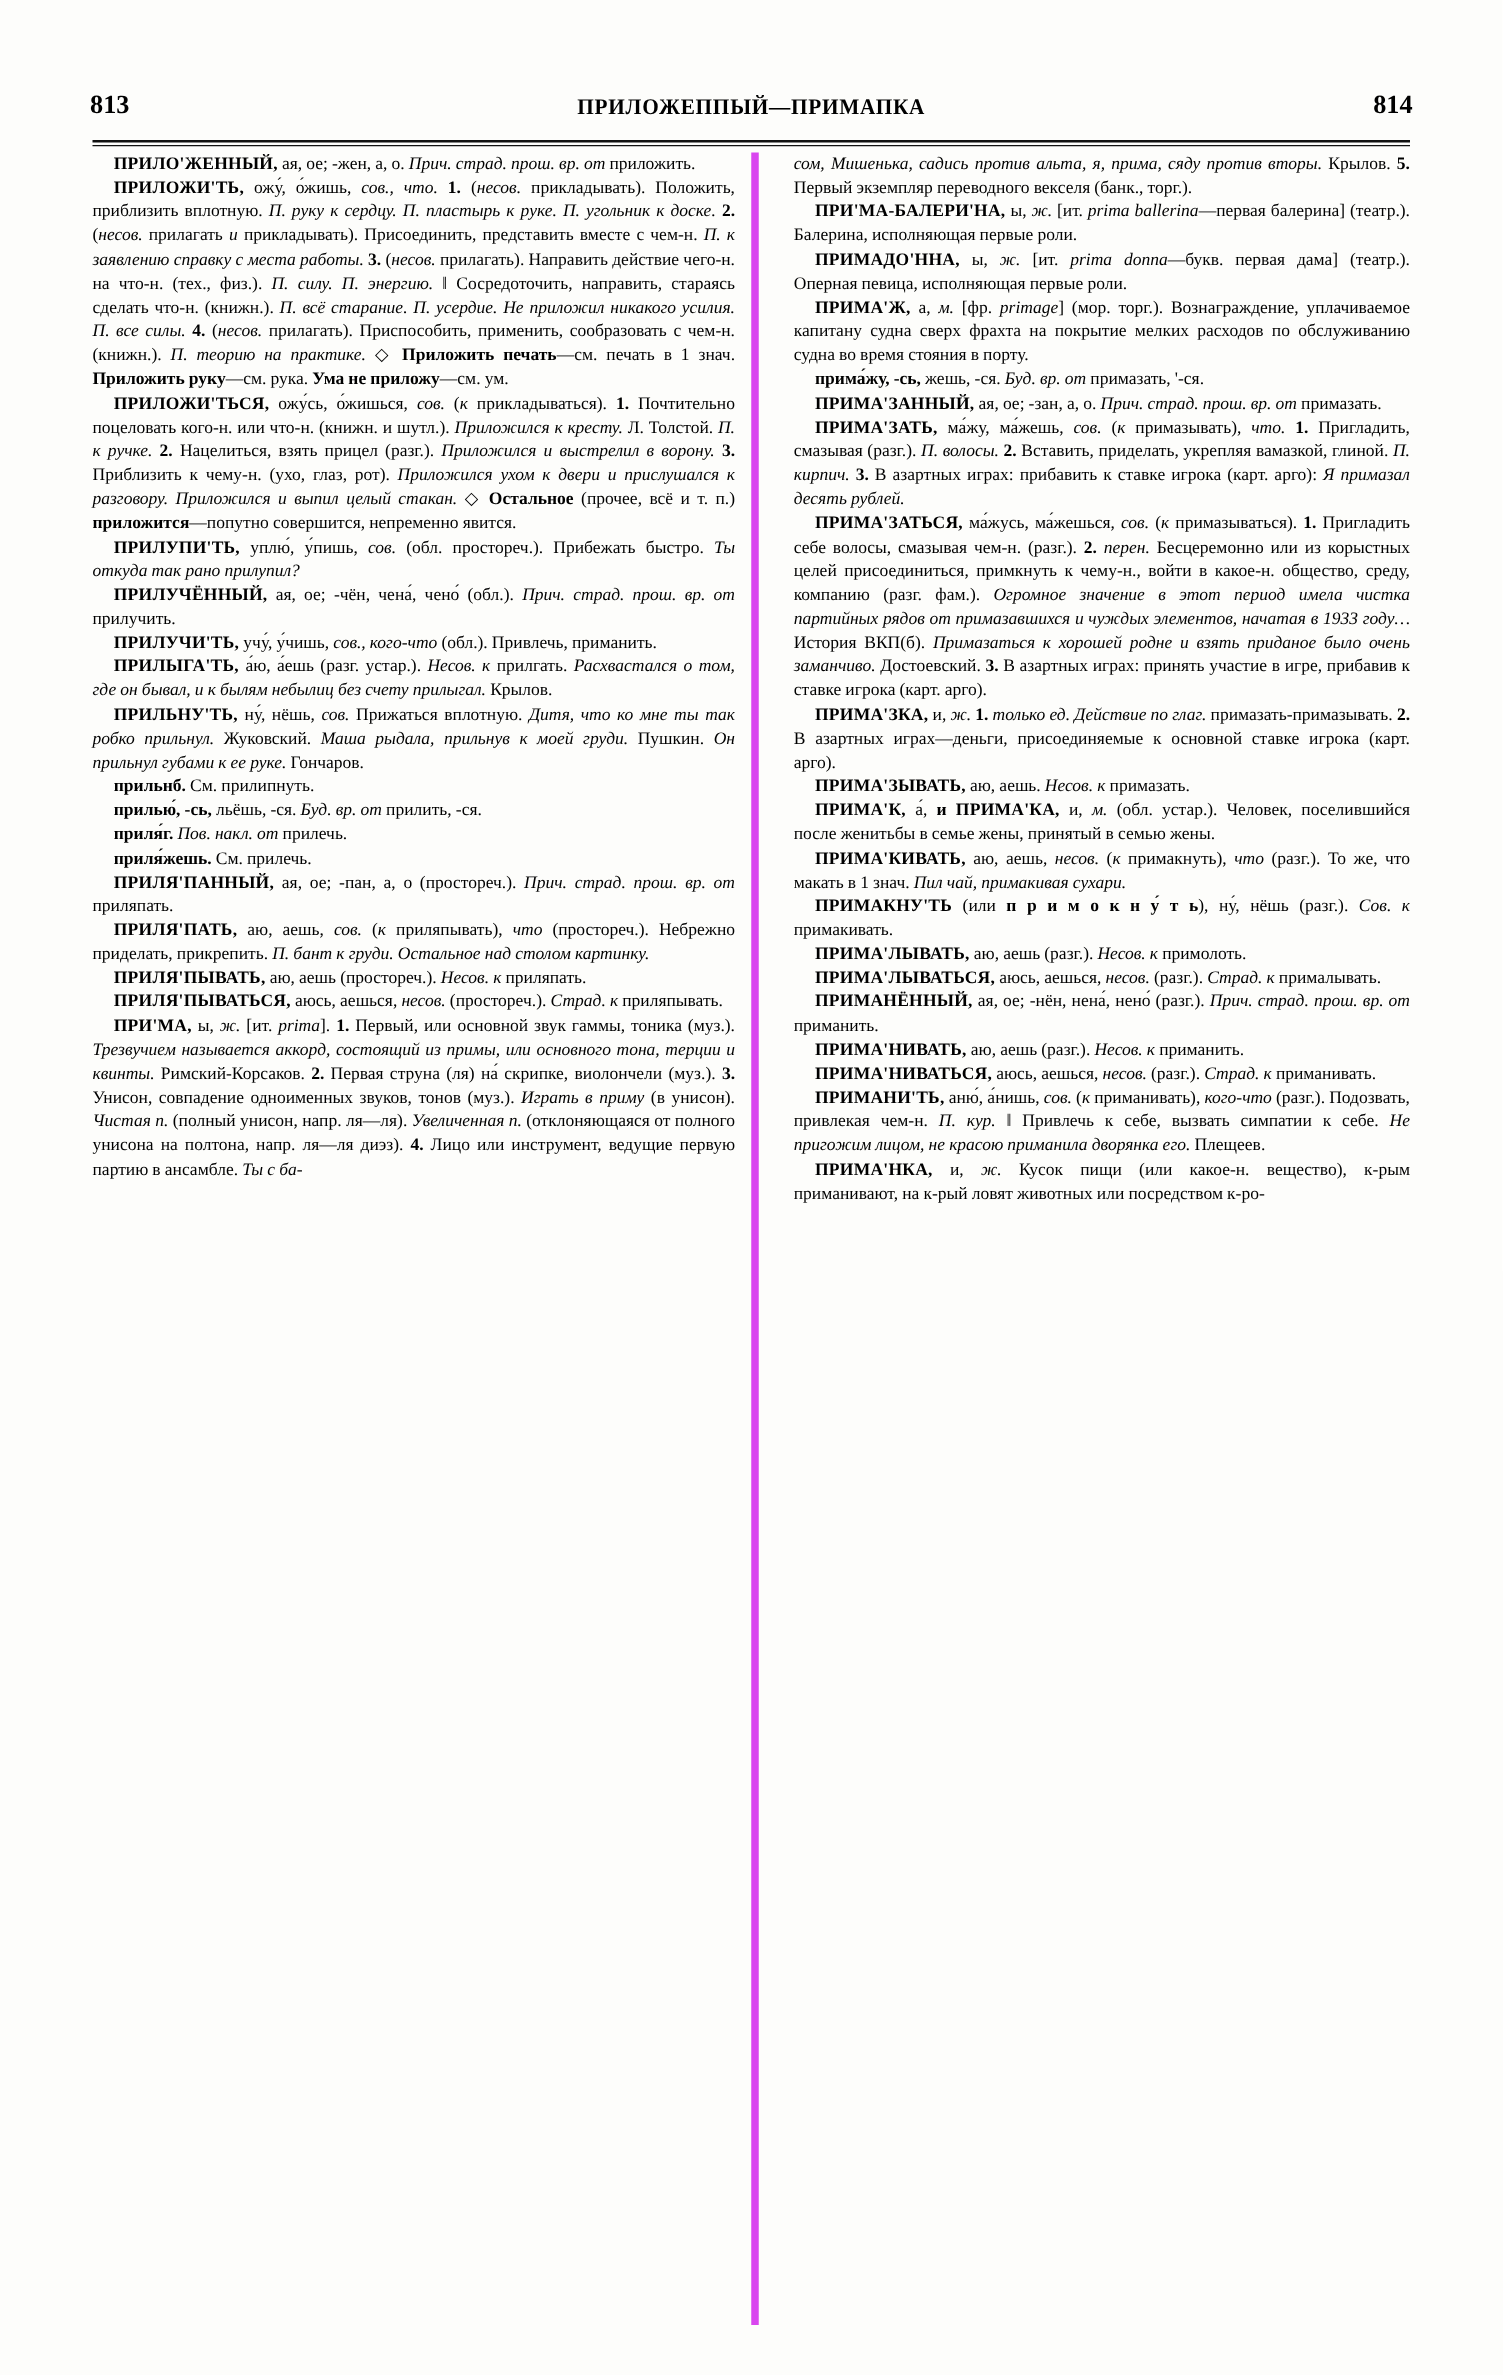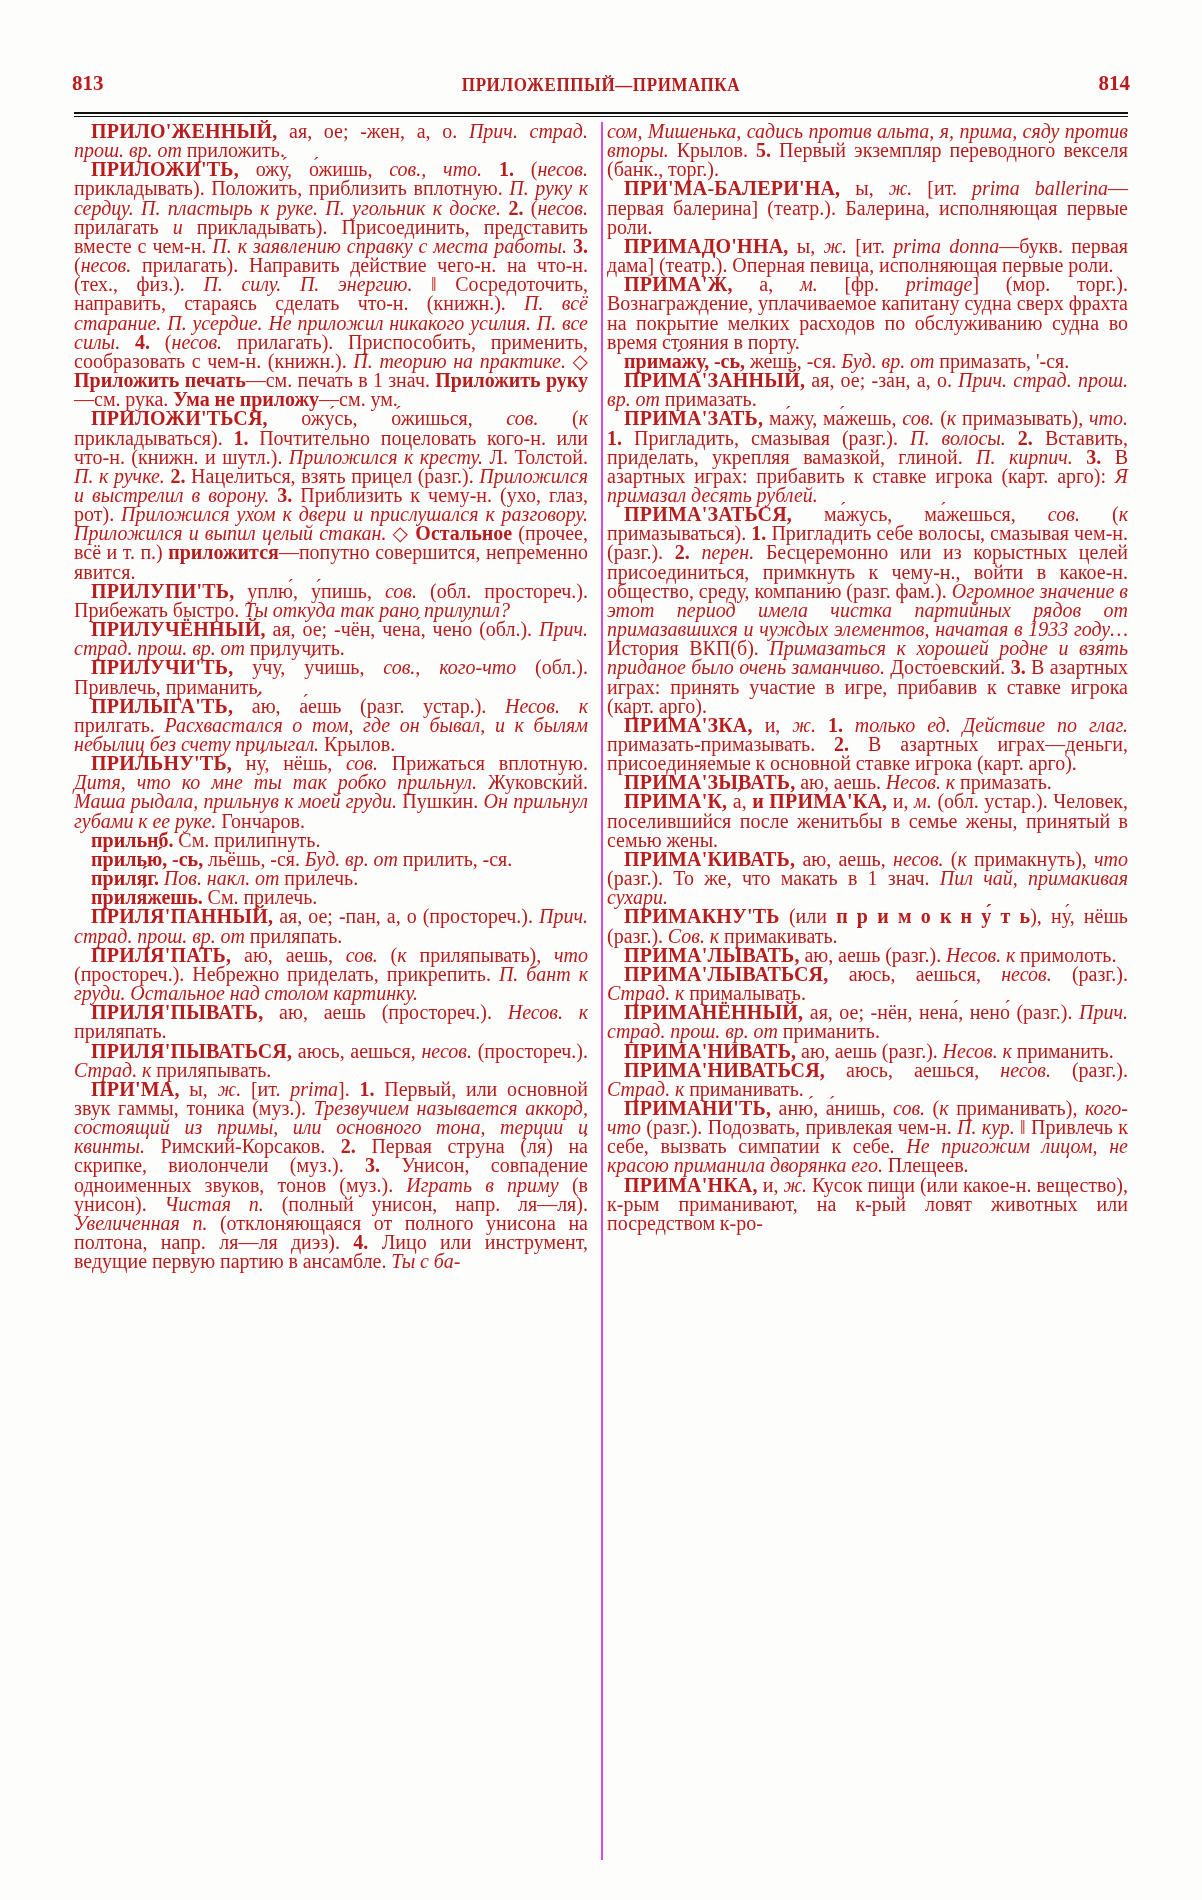--- a/index.html
+++ b/index.html
@@ -6,21 +6,21 @@
     margin: 0;
     padding: 0;
     background: #ffffff;
   }
   .page {
     position: relative;
     width: 1202px;
     height: 1900px;
     background: #fdfdfb;
     font-family: "Liberation Serif", "DejaVu Serif", serif;
-    color: #b91c1c;
+    color: #000000;
     box-sizing: border-box;
     overflow: hidden;
   }
 
   
   .header {
     position: absolute;
     left: 72px;
     right: 72px;
     top: 64px;
@@ -60,29 +60,29 @@
     position: absolute;
     left: 74px;
     right: 74px;
     top: 122px;
     bottom: 40px;
     display: flex;
   }
   .col {
     width: 50%;
     box-sizing: border-box;
-    font-size: 20px;
+    font-size: 14px;
     line-height: 19.15px;
     text-align: justify;
     text-justify: inter-word;
     hyphens: manual;
     word-spacing: -0.2px;
   }
   .col.left  { padding-right: 13px; }
-  .col.right { padding-left: 4px; border-left: 2px solid #d946ef; }
+  .col.right { padding-left: 28px; border-left: 6px solid #d946ef; }
 
   
   .entry {
     margin: 0;
     text-indent: 17px;
     text-align: justify;
   }
   .entry.cont { text-indent: 0; }
 
   

